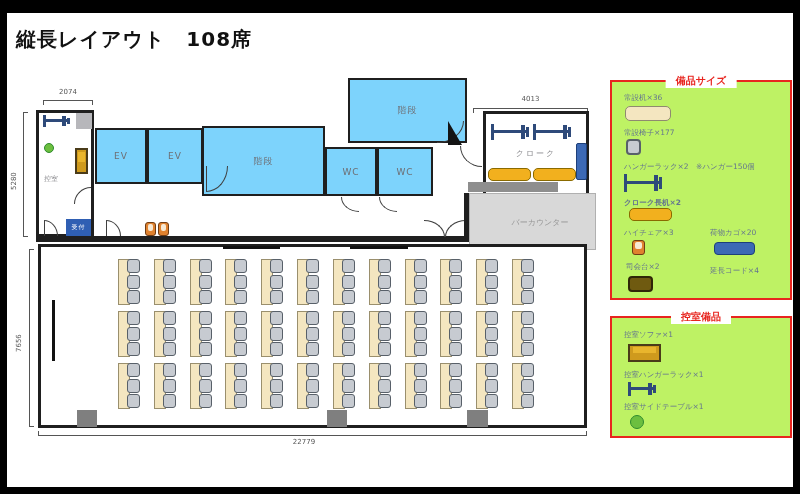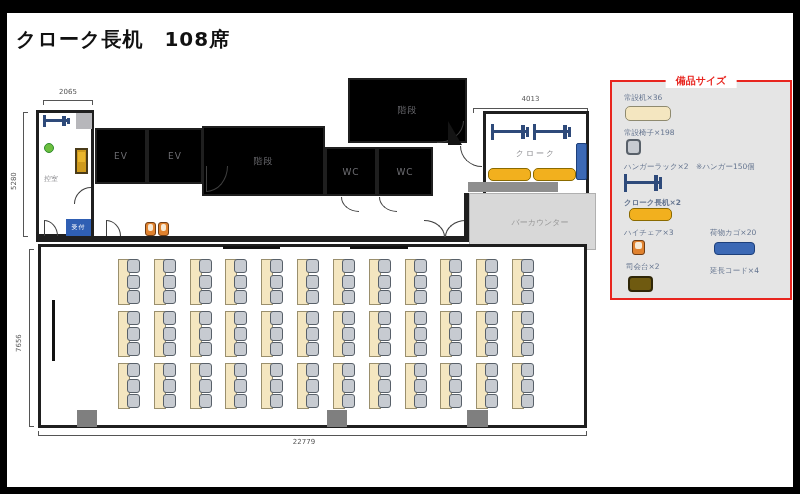--- a/index.html
+++ b/index.html
@@ -3,22 +3,22 @@
 <meta charset="utf-8">
 <style>
   html,body{margin:0;padding:0;background:#000;}
   .page{position:relative;width:800px;height:494px;background:#fff;overflow:hidden;
         font-family:"DejaVu Sans",sans-serif;}
   .bar{position:absolute;background:#000;}
   .abs{position:absolute;}
   .title{position:absolute;left:16px;top:26px;font-size:20px;font-weight:bold;color:#111;letter-spacing:1px;}
 
   
-  .room{position:absolute;background:#000000;border:2.5px solid #1f1f1f;box-sizing:border-box;
-        display:flex;align-items:center;justify-content:center;text-decoration:underline;}
+  .room{position:absolute;background:#7dd3fc;border:2.5px solid #1f1f1f;box-sizing:border-box;
+        display:flex;align-items:center;justify-content:center;}
   .room span{font-size:9px;color:#6e6e73;letter-spacing:1px;}
   .wroom{position:absolute;background:#fff;border:3px solid #1f1f1f;box-sizing:border-box;}
   .wall{position:absolute;background:#1f1f1f;}
   .grayblock{position:absolute;background:#b7b7bb;}
   .pillar{position:absolute;background:#7f7f7f;}
   .board{position:absolute;background:#111;}
   .lbl{position:absolute;font-size:8px;color:#8a8a8e;white-space:nowrap;}
 
   
   .arc{position:absolute;border:1.6px solid #3f3f3f;box-sizing:border-box;background:transparent;}
@@ -56,41 +56,41 @@
   .ch{position:absolute;left:9px;width:11px;height:12px;background:#c7cbd1;border:1.5px solid #586069;border-radius:3px;display:block;}
 
   
   .dim-h{position:absolute;border-top:1px solid #555;border-left:1px solid #555;border-right:1px solid #555;height:5px;box-sizing:border-box;}
   .dim-hb{position:absolute;border-bottom:1px solid #555;border-left:1px solid #555;border-right:1px solid #555;height:5px;box-sizing:border-box;}
   .dim-v{position:absolute;border-left:1px solid #555;border-top:1px solid #555;border-bottom:1px solid #555;width:5px;box-sizing:border-box;}
   .dim-t{position:absolute;font-size:7px;color:#555;text-align:center;white-space:nowrap;}
   .dim-rot{position:absolute;font-size:7px;color:#555;transform:rotate(-90deg);transform-origin:left top;white-space:nowrap;}
 
   
-  .leg-box{position:absolute;border:2.5px solid #e8251f;background:#e5e5e5;box-sizing:border-box;}
+  .leg-box{position:absolute;border:2.5px solid #e8251f;background:#bef264;box-sizing:border-box;}
   .leg-title{position:absolute;top:-8px;left:50%;transform:translateX(-50%);background:#fff;
              padding:0 10px;color:#e8251f;font-weight:bold;font-size:10px;white-space:nowrap;}
   .leg-t{position:absolute;font-size:7.5px;color:#64748f;white-space:nowrap;}
 </style>
 </head>
 <body>
 
 <div class="page">
 
   <div class="bar" style="left:0;top:0;width:800px;height:13px;"></div>
   <div class="bar" style="left:0;top:487px;width:800px;height:7px;"></div>
   <div class="bar" style="left:0;top:0;width:7px;height:494px;"></div>
   <div class="bar" style="left:793px;top:0;width:7px;height:494px;"></div>
 
-  <div class="title">クローク長机　108席</div>
+  <div class="title">縦長レイアウト　108席</div>
 
   <div class="abs" style="left:0;top:0;width:600px;height:494px;">
 
     <div class="dim-h" style="left:43px;top:100px;width:50px;"></div>
-    <div class="dim-t" style="left:43px;top:88px;width:50px;">2065</div>
+    <div class="dim-t" style="left:43px;top:88px;width:50px;">2074</div>
     <div class="dim-v" style="left:23px;top:112px;height:125px;"></div>
     <div class="dim-rot" style="left:10px;top:190px;">5280</div>
     <div class="dim-v" style="left:29px;top:249px;height:178px;"></div>
     <div class="dim-rot" style="left:15px;top:352px;">7656</div>
     <div class="dim-hb" style="left:38px;top:431px;width:549px;"></div>
     <div class="dim-t" style="left:264px;top:438px;width:80px;">22779</div>
     <div class="dim-h" style="left:473px;top:108px;width:115px;"></div>
     <div class="dim-t" style="left:473px;top:95px;width:115px;">4013</div>
 
     <div class="wroom" style="left:36px;top:110px;width:58px;height:127px;"></div>
@@ -387,33 +387,47 @@
           <i class="ch" style="top:15.5px"></i>
           <i class="ch" style="top:31px"></i>
         </div>
       </div>
   </div>
 
   <div class="leg-box" style="left:610px;top:80px;width:182px;height:220px;">
     <span class="leg-title">備品サイズ</span>
     <span class="leg-t" style="left:12px;top:11px;">常設机×36</span>
     <div class="beige-rect" style="left:13px;top:24px;width:46px;height:15px;"></div>
-    <span class="leg-t" style="left:12px;top:46px;">常設椅子×198</span>
+    <span class="leg-t" style="left:12px;top:46px;">常設椅子×177</span>
     <div class="chair-ic" style="left:14px;top:57px;width:15px;height:16px;"></div>
     <span class="leg-t" style="left:12px;top:80px;">ハンガーラック×2　※ハンガー150個</span>
     <div class="rack" style="left:12px;top:92px;width:38px;height:18px;">
         <i class="rl"></i>
         <i class="rb"></i>
         <i class="rp1"></i>
         <i class="rp2"></i>
       </div>
     <span class="leg-t" style="left:12px;top:116px;font-weight:bold;">クローク長机×2</span>
     <div class="gold-desk" style="left:17px;top:126px;width:43px;height:13px;"></div>
     <span class="leg-t" style="left:12px;top:146px;">ハイチェア×3</span>
     <div class="hchair" style="left:20px;top:158px;width:13px;height:15px;"></div>
     <span class="leg-t" style="left:98px;top:146px;">荷物カゴ×20</span>
     <div class="blue-rect" style="left:102px;top:160px;width:41px;height:13px;"></div>
     <span class="leg-t" style="left:14px;top:180px;">司会台×2</span>
     <div class="olive-rect" style="left:16px;top:194px;width:25px;height:16px;"></div>
     <span class="leg-t" style="left:98px;top:184px;">延長コード×4</span>
   </div>
 
+  <div class="leg-box" style="left:610px;top:316px;width:182px;height:122px;">
+    <span class="leg-title">控室備品</span>
+    <span class="leg-t" style="left:12px;top:12px;">控室ソファ×1</span>
+    <div class="sofa" style="left:16px;top:26px;width:33px;height:18px;"></div>
+    <span class="leg-t" style="left:12px;top:52px;">控室ハンガーラック×1</span>
+    <div class="rack" style="left:16px;top:64px;width:28px;height:14px;">
+        <i class="rl"></i>
+        <i class="rb"></i>
+        <i class="rp1"></i>
+        <i class="rp2"></i>
+      </div>
+    <span class="leg-t" style="left:12px;top:84px;">控室サイドテーブル×1</span>
+    <div class="dot-green" style="left:18px;top:97px;width:14px;height:14px;"></div>
+  </div>
 </div>
 
 </body></html>

